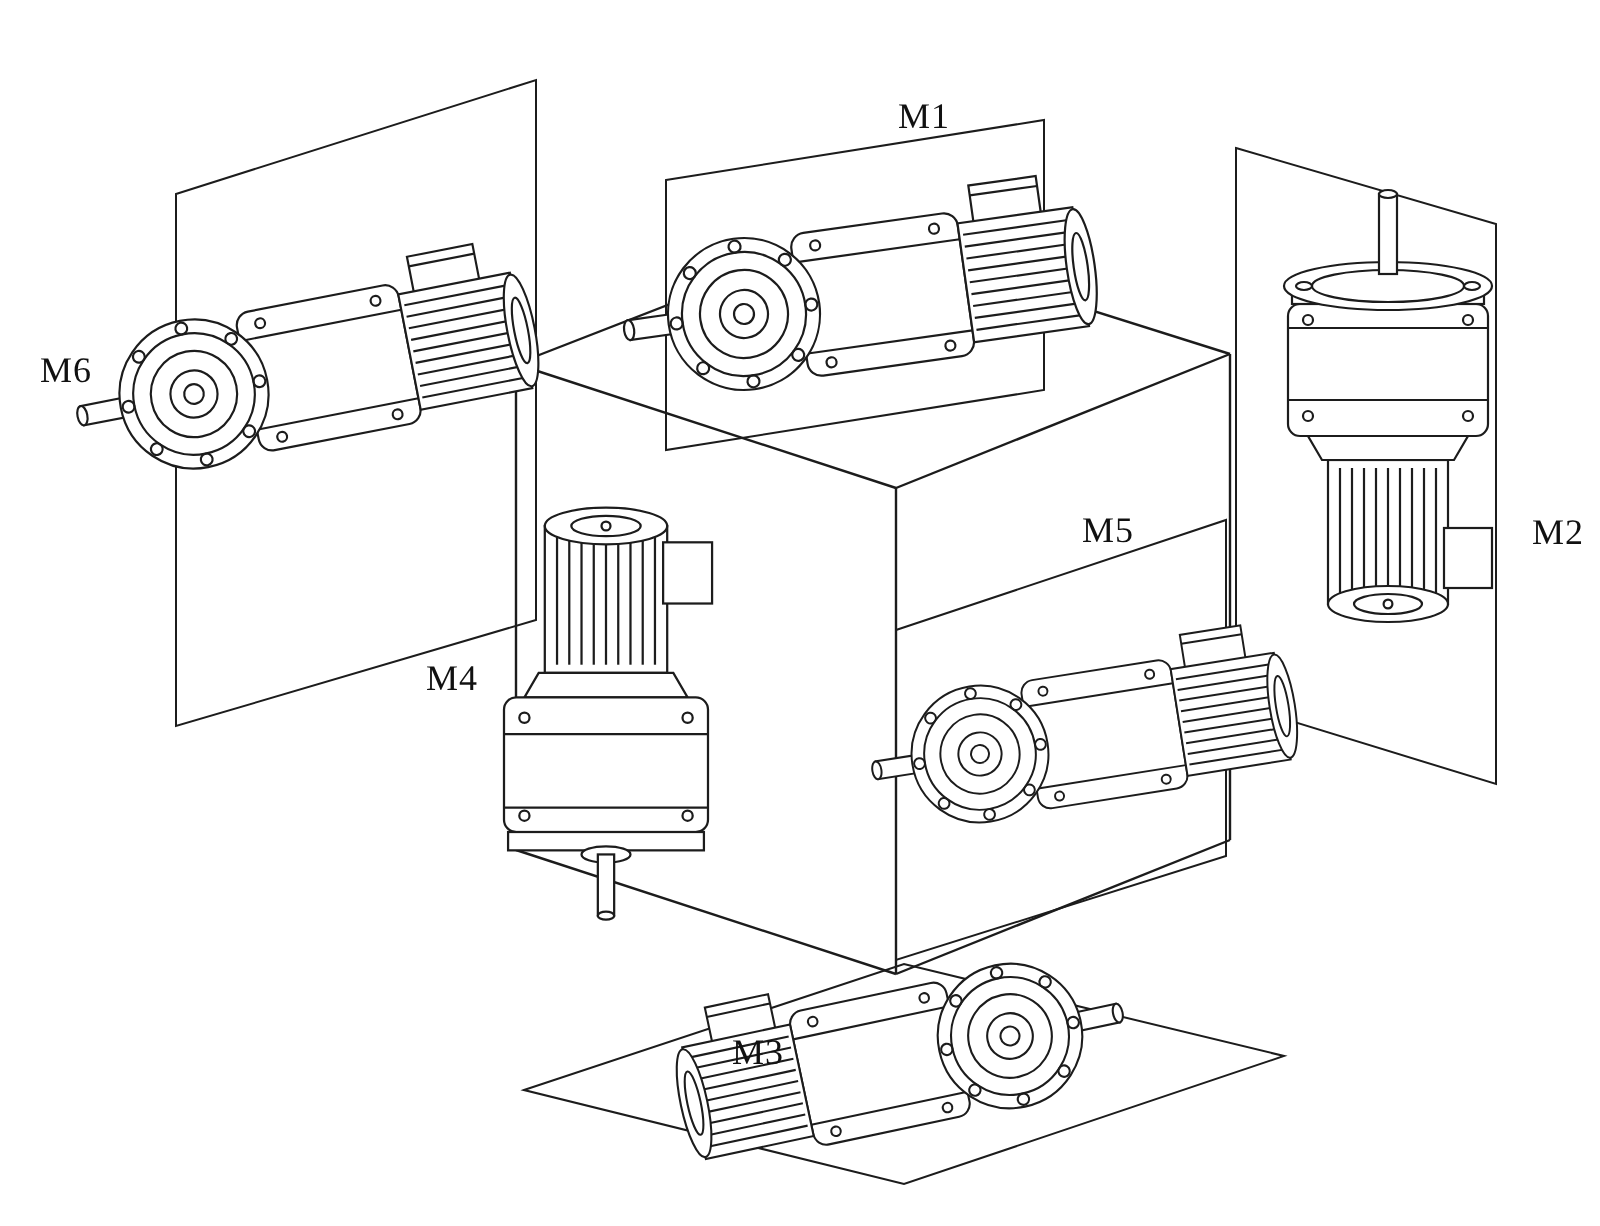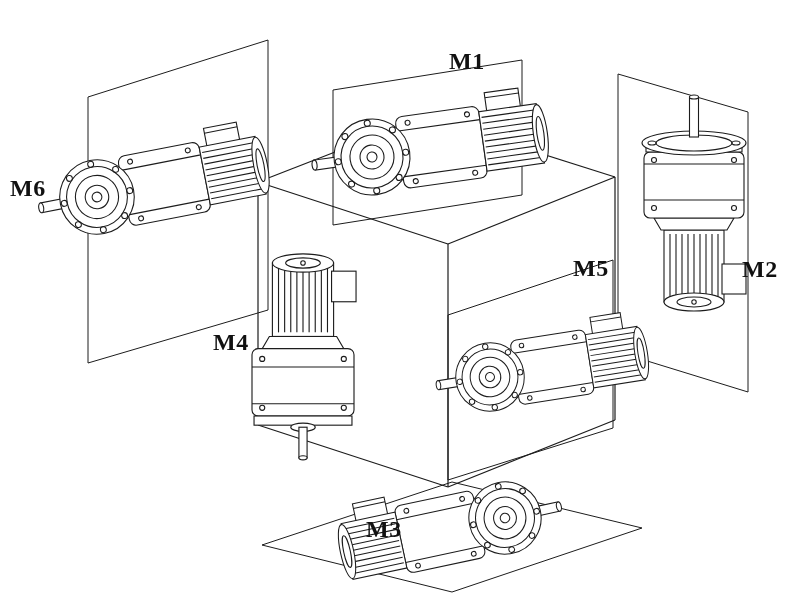--- a/index.html
+++ b/index.html
@@ -6,22 +6,22 @@
   .stage{
     position:relative;
     width:800px;height:613px;
     background:#ffffff;
     overflow:hidden;
     font-family:"Liberation Serif", serif;
   }
   .stage svg{position:absolute;left:0;top:0;}
   .dlabel{
     position:absolute;
-    font-weight:700;
-    font-size:24px;
+    font-weight:400;
+    font-size:18px;
     color:#111111;
     letter-spacing:0.5px;
     user-select:none;
     white-space:nowrap;
   }
 </style>
 </head>
 <body>
 
 <div class="stage">
@@ -135,22 +135,22 @@
       <ellipse cx="694" cy="143" rx="38" ry="8" fill="none"></ellipse>
       <ellipse cx="652" cy="143" rx="4" ry="2" fill="none"></ellipse>
       <ellipse cx="736" cy="143" rx="4" ry="2" fill="none"></ellipse>
       <rect x="689.5" y="97" width="9" height="40" fill="#ffffff"></rect>
       <ellipse cx="694" cy="97" rx="4.5" ry="2" fill="#ffffff"></ellipse>
     </g>
   </svg>
 
   <span class="dlabel" style="left:449px;top:48px">M1</span>
 
-  <span class="dlabel" style="left:742px;top:256px">M2</span>
+  <span class="dlabel" style="left:766px;top:256px">M2</span>
 
   <span class="dlabel" style="left:366px;top:516px">M3</span>
 
   <span class="dlabel" style="left:213px;top:329px">M4</span>
 
-  <span class="dlabel" style="left:573px;top:255px">M5</span>
+  <span class="dlabel" style="left:541px;top:255px">M5</span>
 
-  <span class="dlabel" style="left:10px;top:175px">M6</span>
+  <span class="dlabel" style="left:20px;top:175px">M6</span>
 </div>
 
 </body></html>

